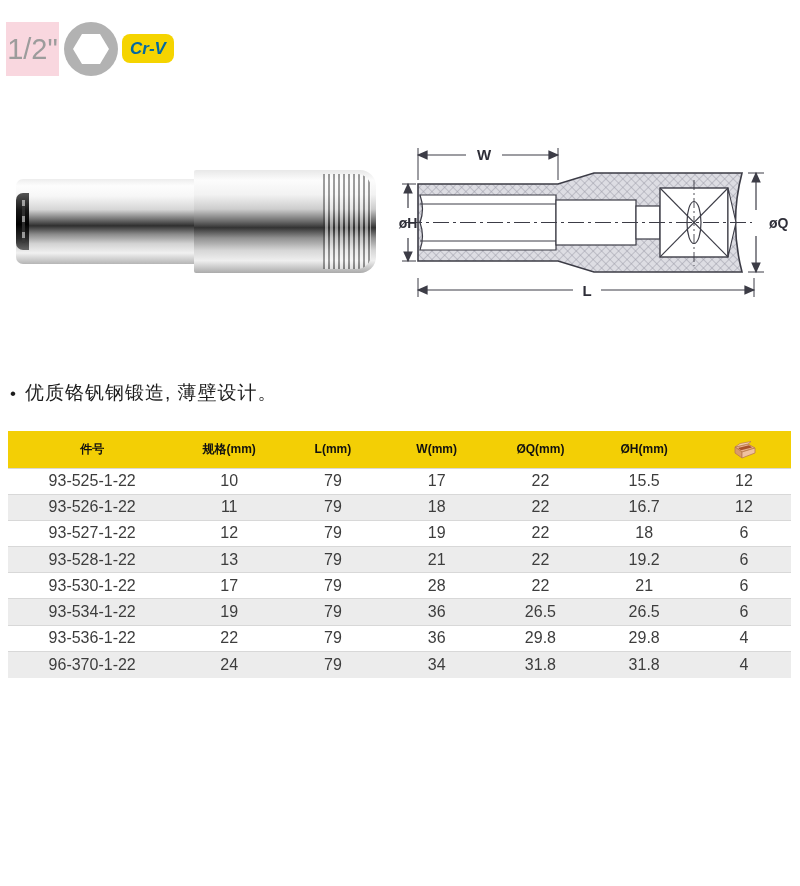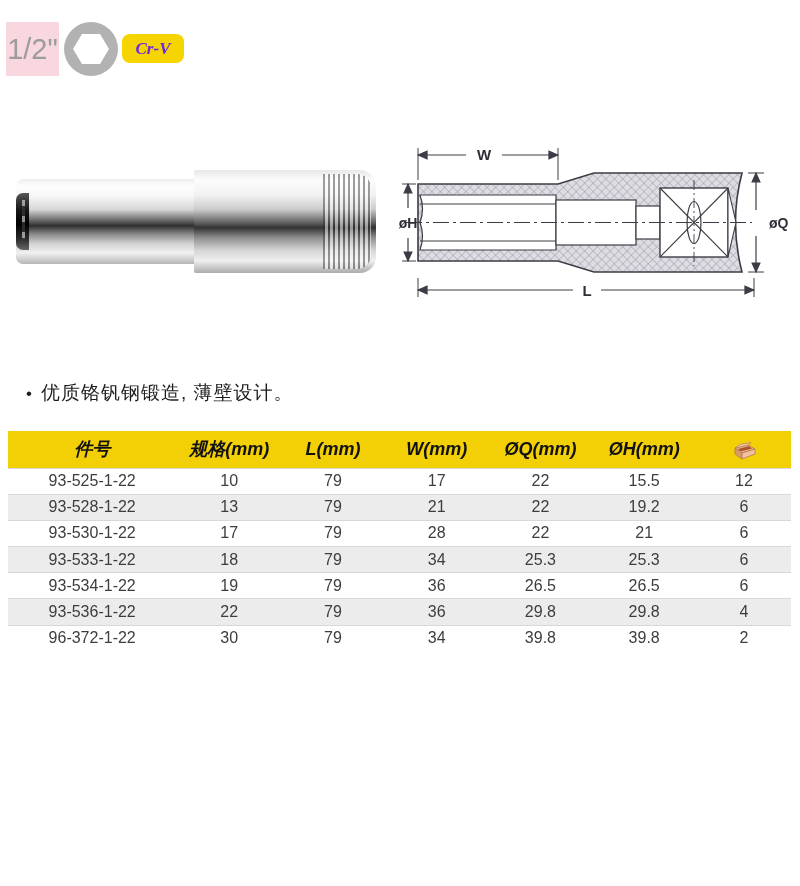--- a/index.html
+++ b/index.html
@@ -9,23 +9,23 @@
 
   
   .brand-row { position:absolute; left:6px; top:20px; height:58px; }
   .size-box { position:absolute; left:0; top:2px; width:53px; height:54px;
               background:#f9d7df; display:flex; align-items:center; justify-content:center;
               color:#9c9c9c; font-size:29px; font-weight:400; }
   .hex-ring { position:absolute; left:58px; top:2px; width:54px; height:54px;
               border-radius:50%; background:#b2b2b2; }
   .hex-ring .hex { position:absolute; left:9px; top:12px; width:36px; height:30px;
               background:#fff; clip-path:polygon(0 50%,25% 0,75% 0,100% 50%,75% 100%,25% 100%); }
-  .crv { position:absolute; left:116px; top:14px; width:62px; height:29px;
+  .crv { position:absolute; left:116px; top:14px; width:52px; height:29px;
          background:#f5d400; border-radius:8px; display:flex; align-items:center;
-         justify-content:center; color:#6d28d9; font-size:17px; font-weight:bold; font-style:italic;font-family:Liberation Serif, serif; }
+         justify-content:center; color:#0369a1; font-size:17px; font-weight:bold; font-style:italic; }
 
   
   .photo { position:absolute; left:12px; top:166px; width:366px; height:112px; }
   .sock-left { position:absolute; left:4px; top:13px; width:180px; height:85px;
     border-radius:7px 0 0 7px;
     background:linear-gradient(180deg,#ededed 0%,#fdfdfd 8%,#f7f7f7 20%,#d6d6d6 36%,
       #6e6e6e 48%,#2f2f2f 55%,#8a8a8a 65%,#d2d2d2 76%,#f1f1f1 87%,#b5b5b5 100%);
   }
   .sock-mouth { position:absolute; left:0px; top:16%; width:13px; height:68%;
     border-radius:7px 0 0 7px;
@@ -38,29 +38,29 @@
       #6a6a6a 50%,#333 56%,#909090 66%,#d6d6d6 78%,#efefef 88%,#ababab 100%);
   }
   .knurl { position:absolute; right:5px; top:4%; width:48px; height:92%;
     border-radius:0 14px 14px 0; opacity:.55;
     background:repeating-linear-gradient(90deg,rgba(40,40,40,.8) 0 2px,rgba(255,255,255,.9) 2px 5px); }
 
   
   .drawing { position:absolute; left:398px; top:140px; width:400px; height:165px; }
 
   
-  .bullet { position:absolute; left:26px; top:380px; width:760px;
+  .bullet { position:absolute; left:10px; top:380px; width:760px;
             font-size:19px; color:#1c1c1c; letter-spacing:1px; }
   .bullet .dot { font-size:17px; margin-right:8px; }
 
   
   .spec { position:absolute; left:8px; top:431px; width:783px; border-collapse:collapse;
           table-layout:fixed; }
-  .spec th { background:#f3cf05; height:37px; font-size:18px; font-weight:bold; color:#111;
-             text-align:center; vertical-align:middle; padding:0;font-style:italic; }
+  .spec th { background:#f3cf05; height:37px; font-size:12px; font-weight:bold; color:#111;
+             text-align:center; vertical-align:middle; padding:0; }
   .spec td { height:26.2px; font-size:16px; color:#3d3d3d; text-align:center;
              vertical-align:middle; padding:0; border-top:1px solid #d8d8d8; }
   .spec tr:nth-child(even) td { background:#ececec; }
   .spec tr:nth-child(odd) td { background:#ffffff; }
   .col-pn{width:21.5%}.col-a{width:13.5%}.col-b{width:13%}.col-c{width:13.5%}
   .col-d{width:13%}.col-e{width:13.5%}.col-f{width:12%}
   .box-ico { display:inline-block; vertical-align:middle; }
 </style>
 </head>
 <body>
@@ -179,44 +179,53 @@
         <tr>
           <td>93-525-1-22</td>
           <td>10</td>
           <td>79</td>
           <td>17</td>
           <td>22</td>
           <td>15.5</td>
           <td>12</td>
         </tr>
         <tr>
+          <td>93-526-1-22</td>
+          <td>11</td>
+          <td>79</td>
+          <td>18</td>
+          <td>22</td>
+          <td>16.7</td>
+          <td>12</td>
+        </tr>
+        <tr>
+          <td>93-527-1-22</td>
+          <td>12</td>
+          <td>79</td>
+          <td>19</td>
+          <td>22</td>
+          <td>18</td>
+          <td>6</td>
+        </tr>
+        <tr>
           <td>93-528-1-22</td>
           <td>13</td>
           <td>79</td>
           <td>21</td>
           <td>22</td>
           <td>19.2</td>
           <td>6</td>
         </tr>
         <tr>
           <td>93-530-1-22</td>
           <td>17</td>
           <td>79</td>
           <td>28</td>
           <td>22</td>
           <td>21</td>
-          <td>6</td>
-        </tr>
-        <tr>
-          <td>93-533-1-22</td>
-          <td>18</td>
-          <td>79</td>
-          <td>34</td>
-          <td>25.3</td>
-          <td>25.3</td>
           <td>6</td>
         </tr>
         <tr>
           <td>93-534-1-22</td>
           <td>19</td>
           <td>79</td>
           <td>36</td>
           <td>26.5</td>
           <td>26.5</td>
           <td>6</td>
@@ -224,24 +233,24 @@
         <tr>
           <td>93-536-1-22</td>
           <td>22</td>
           <td>79</td>
           <td>36</td>
           <td>29.8</td>
           <td>29.8</td>
           <td>4</td>
         </tr>
         <tr>
-          <td>96-372-1-22</td>
-          <td>30</td>
+          <td>96-370-1-22</td>
+          <td>24</td>
           <td>79</td>
           <td>34</td>
-          <td>39.8</td>
-          <td>39.8</td>
-          <td>2</td>
+          <td>31.8</td>
+          <td>31.8</td>
+          <td>4</td>
         </tr>
       </tbody>
   </table>
 
 </div>
 
 </body></html>

